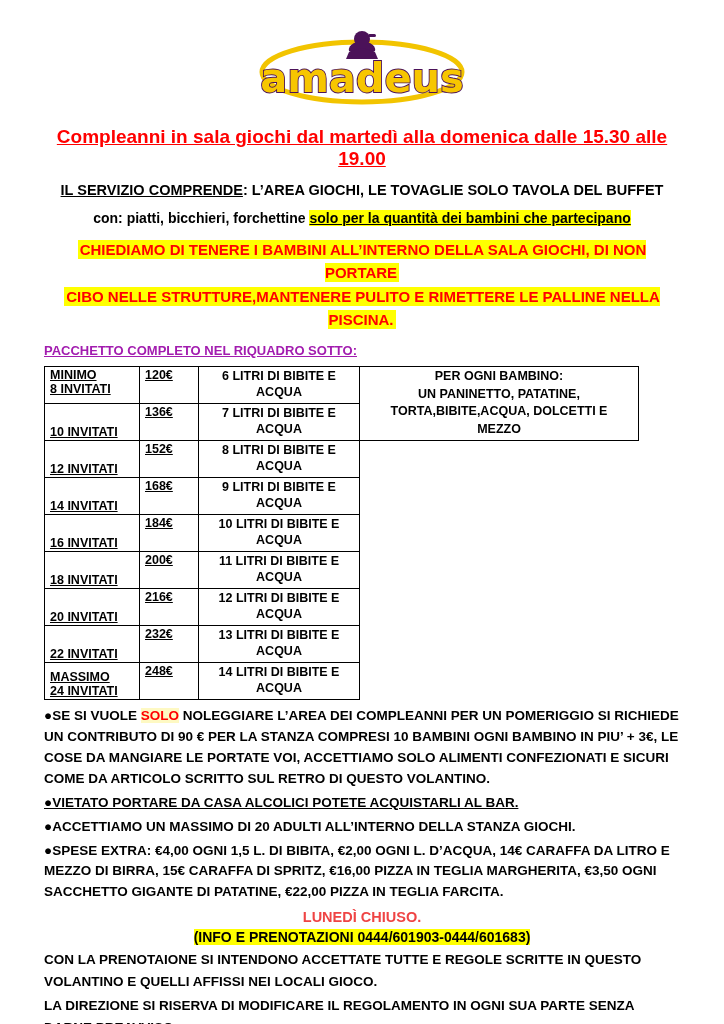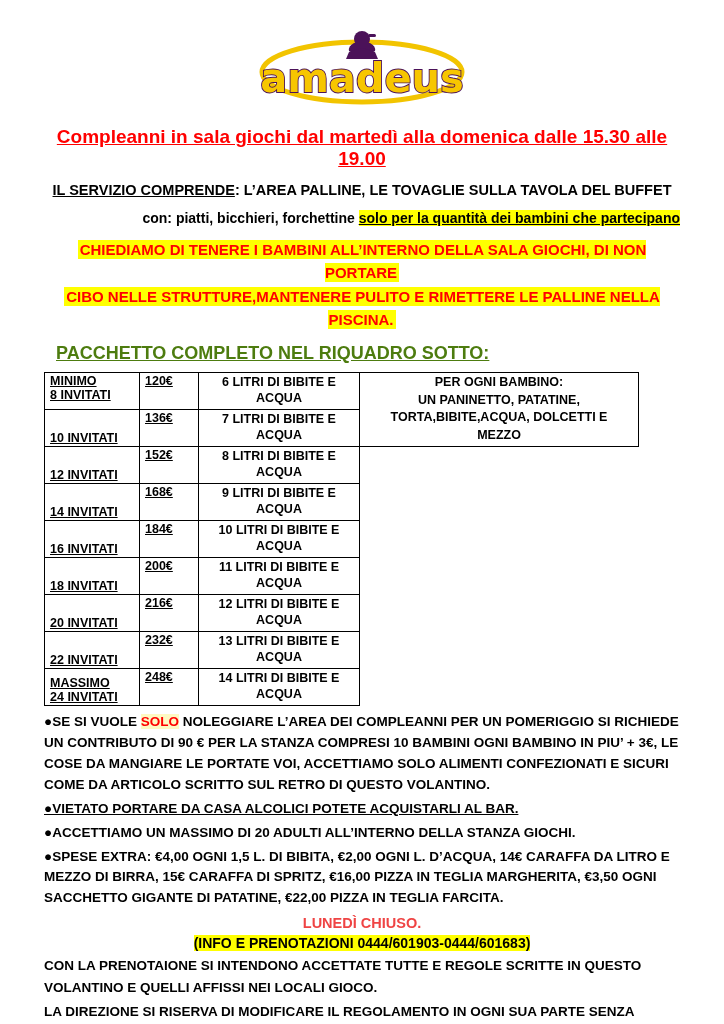--- a/index.html
+++ b/index.html
@@ -6,26 +6,26 @@
   .page {
     width:724px; height:1024px; margin:0 auto; background:#ffffff;
     font-family:"Liberation Sans", sans-serif; font-weight:bold; color:#000;
     box-sizing:border-box; padding:26px 44px 24px; overflow:hidden;
   }
   .logo-wrap { text-align:center; margin-bottom:4px; }
   .title { color:#ff0000; text-align:center; font-size:19px; margin:12px 0 12px; }
   .title span { text-decoration:underline; }
   .service { text-align:center; font-size:14.5px; margin:12px 0; }
   .service .u { text-decoration:underline; }
-  .con-line { text-align:right; font-size:14px; margin:12px 0; }
+  .con-line { text-align:center; font-size:14px; margin:12px 0; }
   .hl { background:#ffff00; }
   .con-line .hl { text-decoration:underline; }
   .warning { text-align:center; color:#ff0000; font-size:15px; line-height:1.55; margin:12px 0; }
   .warning .hl { padding:1px 2px; }
-  .pack-heading { color:#4d7c0f; font-size:18px; margin:12px 12px 8px; }
+  .pack-heading { color:#a21caf; font-size:13px; margin:12px 0 8px; }
   .pack-heading span { text-decoration:underline; }
 
   table.pricing { border-collapse:collapse; }
   table.pricing td { border:1.6px solid #000; font-size:12.5px; padding:1px 5px;margin-top:20px; }
   td.col-guests { width:84px; vertical-align:bottom; }
   td.first-row-guests { vertical-align:top; }
   td.col-guests span { display:block; text-decoration:underline; }
   td.col-price { width:48px; vertical-align:top; text-decoration:underline; }
   td.col-drinks { width:150px; text-align:center; vertical-align:top; line-height:1.3; }
   td.col-box { width:268px; text-align:center; vertical-align:top; font-size:15px; padding-top:6px; line-height:1.4; }
@@ -55,21 +55,21 @@
         <path d="M92,26 q13,-7 26,0 l3,7 h-32 z"></path>
         <rect x="111" y="8" width="8" height="3" rx="1.5"></rect>
       </g>
       <text x="105" y="66" text-anchor="middle" font-size="40" font-weight="bold" font-family="'DejaVu Sans', sans-serif" fill="#f7c600" stroke="#4b1259" stroke-width="1.8" paint-order="stroke">amadeus</text>
     </svg>
   </div>
 
   <div class="title"><span>Compleanni in sala giochi dal martedì alla domenica dalle 15.30 alle 19.00</span></div>
 
   <div class="service">
-    <span class="u">IL SERVIZIO COMPRENDE</span><span>: L’AREA PALLINE, LE TOVAGLIE SULLA TAVOLA DEL BUFFET</span>
+    <span class="u">IL SERVIZIO COMPRENDE</span><span>: L’AREA GIOCHI, LE TOVAGLIE SOLO TAVOLA DEL BUFFET</span>
   </div>
 
   <div class="con-line">
     <span>con: piatti, bicchieri, forchettine </span><span class="hl">solo per la quantità dei bambini che partecipano</span>
   </div>
 
   <div class="warning">
     <span class="hl">CHIEDIAMO DI TENERE I BAMBINI ALL’INTERNO DELLA SALA GIOCHI, DI NON PORTARE</span><br>
     <span class="hl">CIBO NELLE STRUTTURE,MANTENERE PULITO E RIMETTERE LE PALLINE NELLA PISCINA.</span>
   </div>

